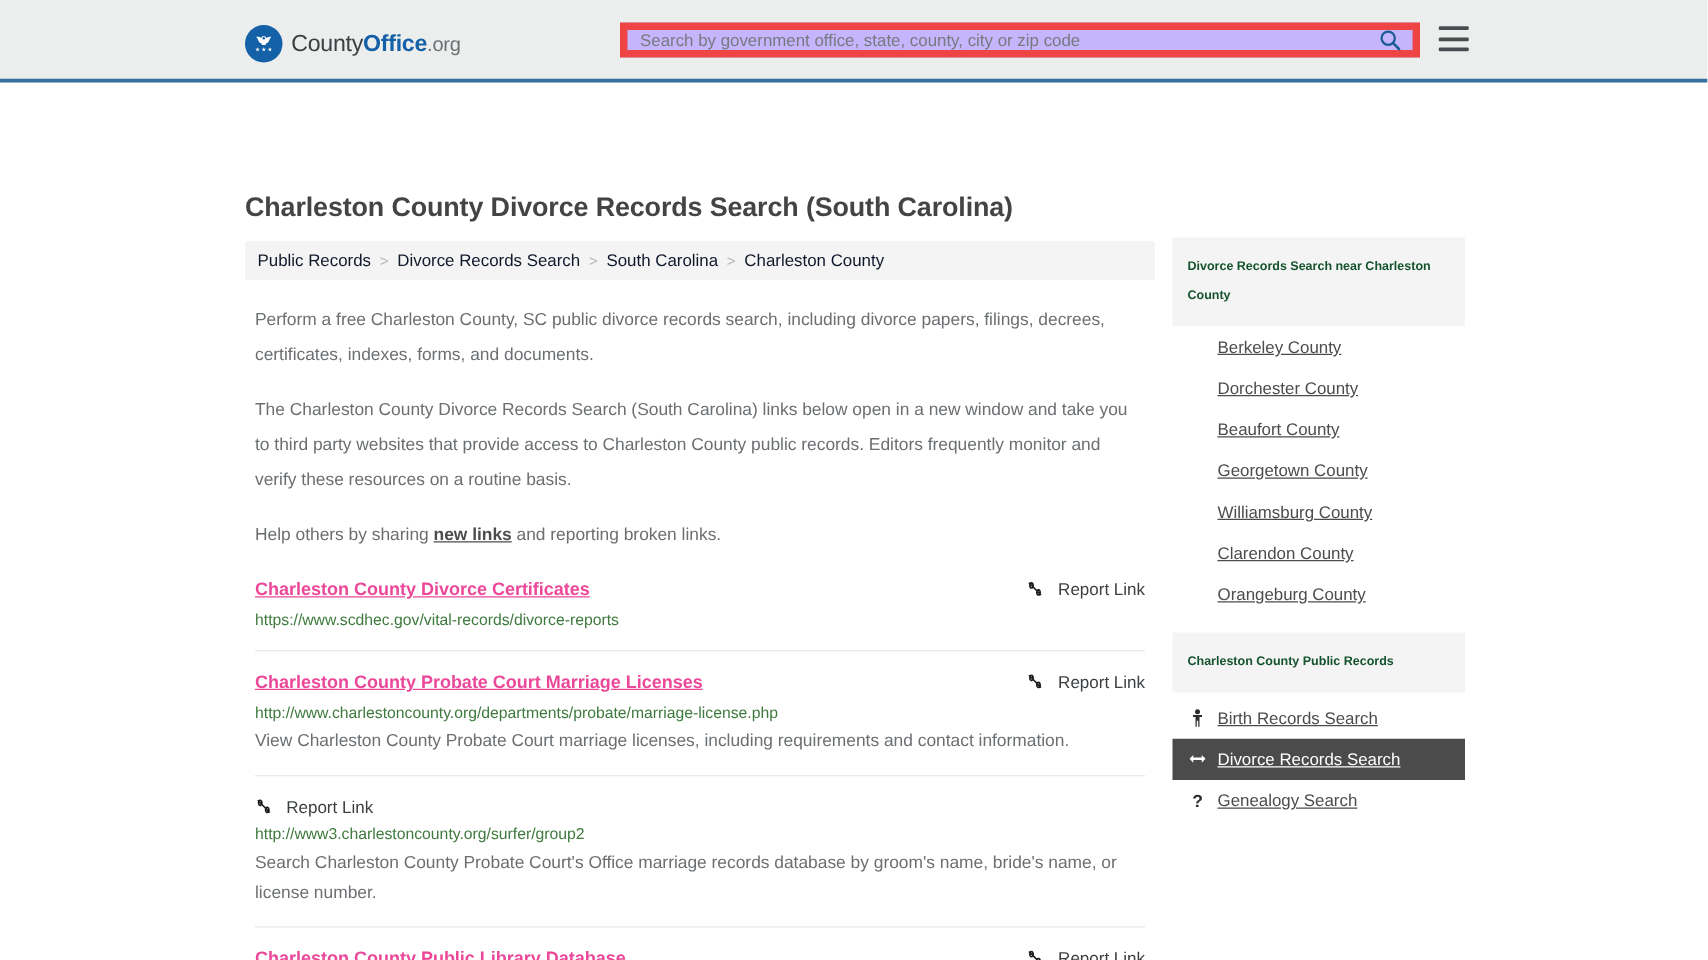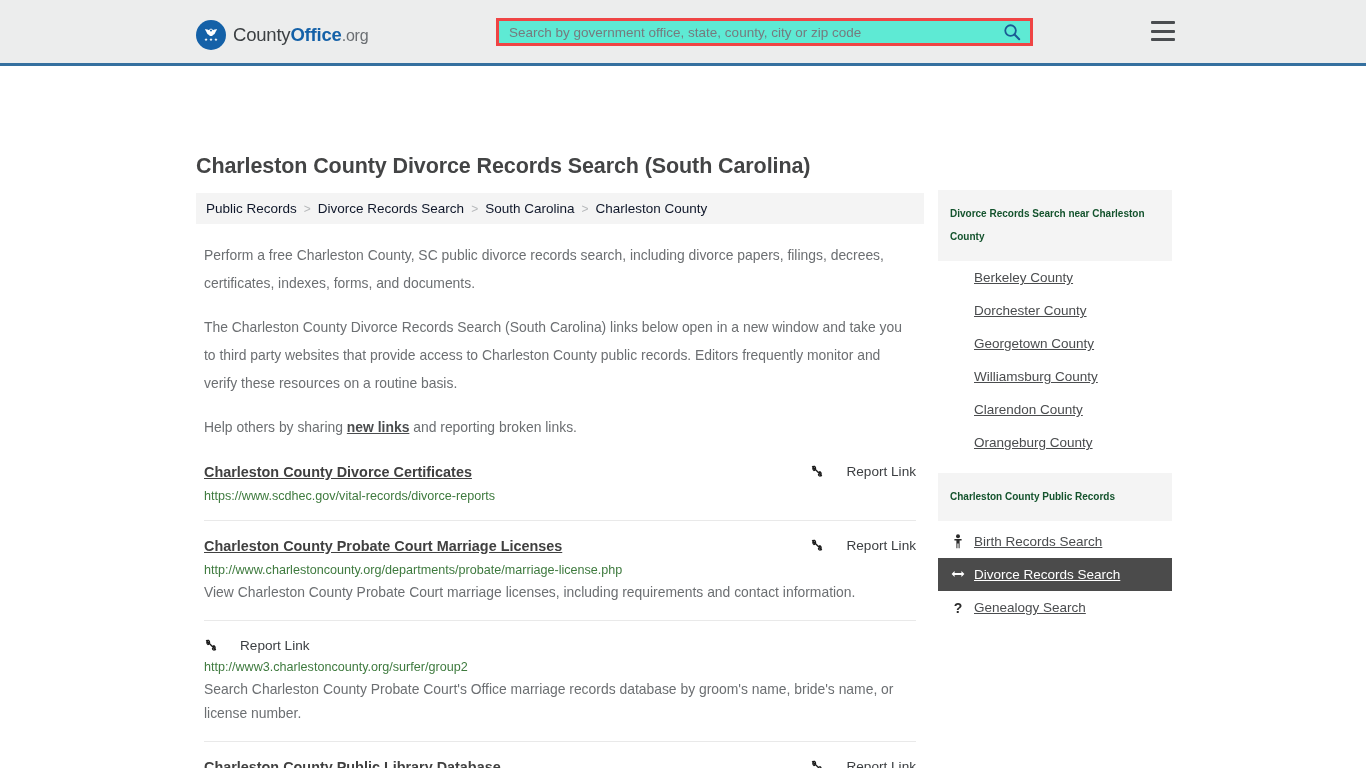--- a/index.html
+++ b/index.html
@@ -38,23 +38,23 @@
     color: #3c4043;
     letter-spacing: -0.2px;
     white-space: nowrap;
   }
   .logo-text .b { color: #1461a8; font-weight: bold; }
   .logo-text .dim { color: #6b6f73; font-size: 16px; }
 
   .search-wrap {
     position: absolute;
     left: 496px; top: 18px;
-    width: 537px; height: 28px;
-    background: #5eead4;
-    border: 3px solid #ef4444;
+    width: 640px; height: 28px;
+    background: #c4b5fd;
+    border: 6px solid #ef4444;
     display: flex; align-items: center;
   }
   .search-input {
     flex: 1;
     border: none; outline: none;
     height: 26px;
     padding: 0 10px;
     font-family: "Liberation Sans", sans-serif;
     font-size: 13.5px;
     color: #5f6368;
@@ -144,29 +144,29 @@
   }
   .result:last-child { border-bottom: none; }
   .result-head {
     display: flex;
     align-items: flex-start;
     justify-content: space-between;
   }
   .result-title {
     font-size: 14.4px;
     font-weight: bold;
-    color: #404040;
+    color: #ec4899;
     text-decoration: underline;
     cursor: pointer;
     line-height: 19px;
     margin: 0;
     padding-right: 20px;
   }
   .report-link {
-    display: flex; align-items: center; gap: 22px;
+    display: flex; align-items: center; gap: 11px;
     cursor: pointer;
     flex-shrink: 0;
     white-space: nowrap;
     margin-top: 1px;
   }
   .report-label {
     font-size: 13.6px;
     color: #3c3f42;
   }
   .result-url {
@@ -353,20 +353,24 @@
           <li class="side-item">
             <span class="side-icon"></span>
             <span class="side-item-label">Berkeley County</span>
           </li>
           <li class="side-item">
             <span class="side-icon"></span>
             <span class="side-item-label">Dorchester County</span>
           </li>
           <li class="side-item">
             <span class="side-icon"></span>
+            <span class="side-item-label">Beaufort County</span>
+          </li>
+          <li class="side-item">
+            <span class="side-icon"></span>
             <span class="side-item-label">Georgetown County</span>
           </li>
           <li class="side-item">
             <span class="side-icon"></span>
             <span class="side-item-label">Williamsburg County</span>
           </li>
           <li class="side-item">
             <span class="side-icon"></span>
             <span class="side-item-label">Clarendon County</span>
           </li>

